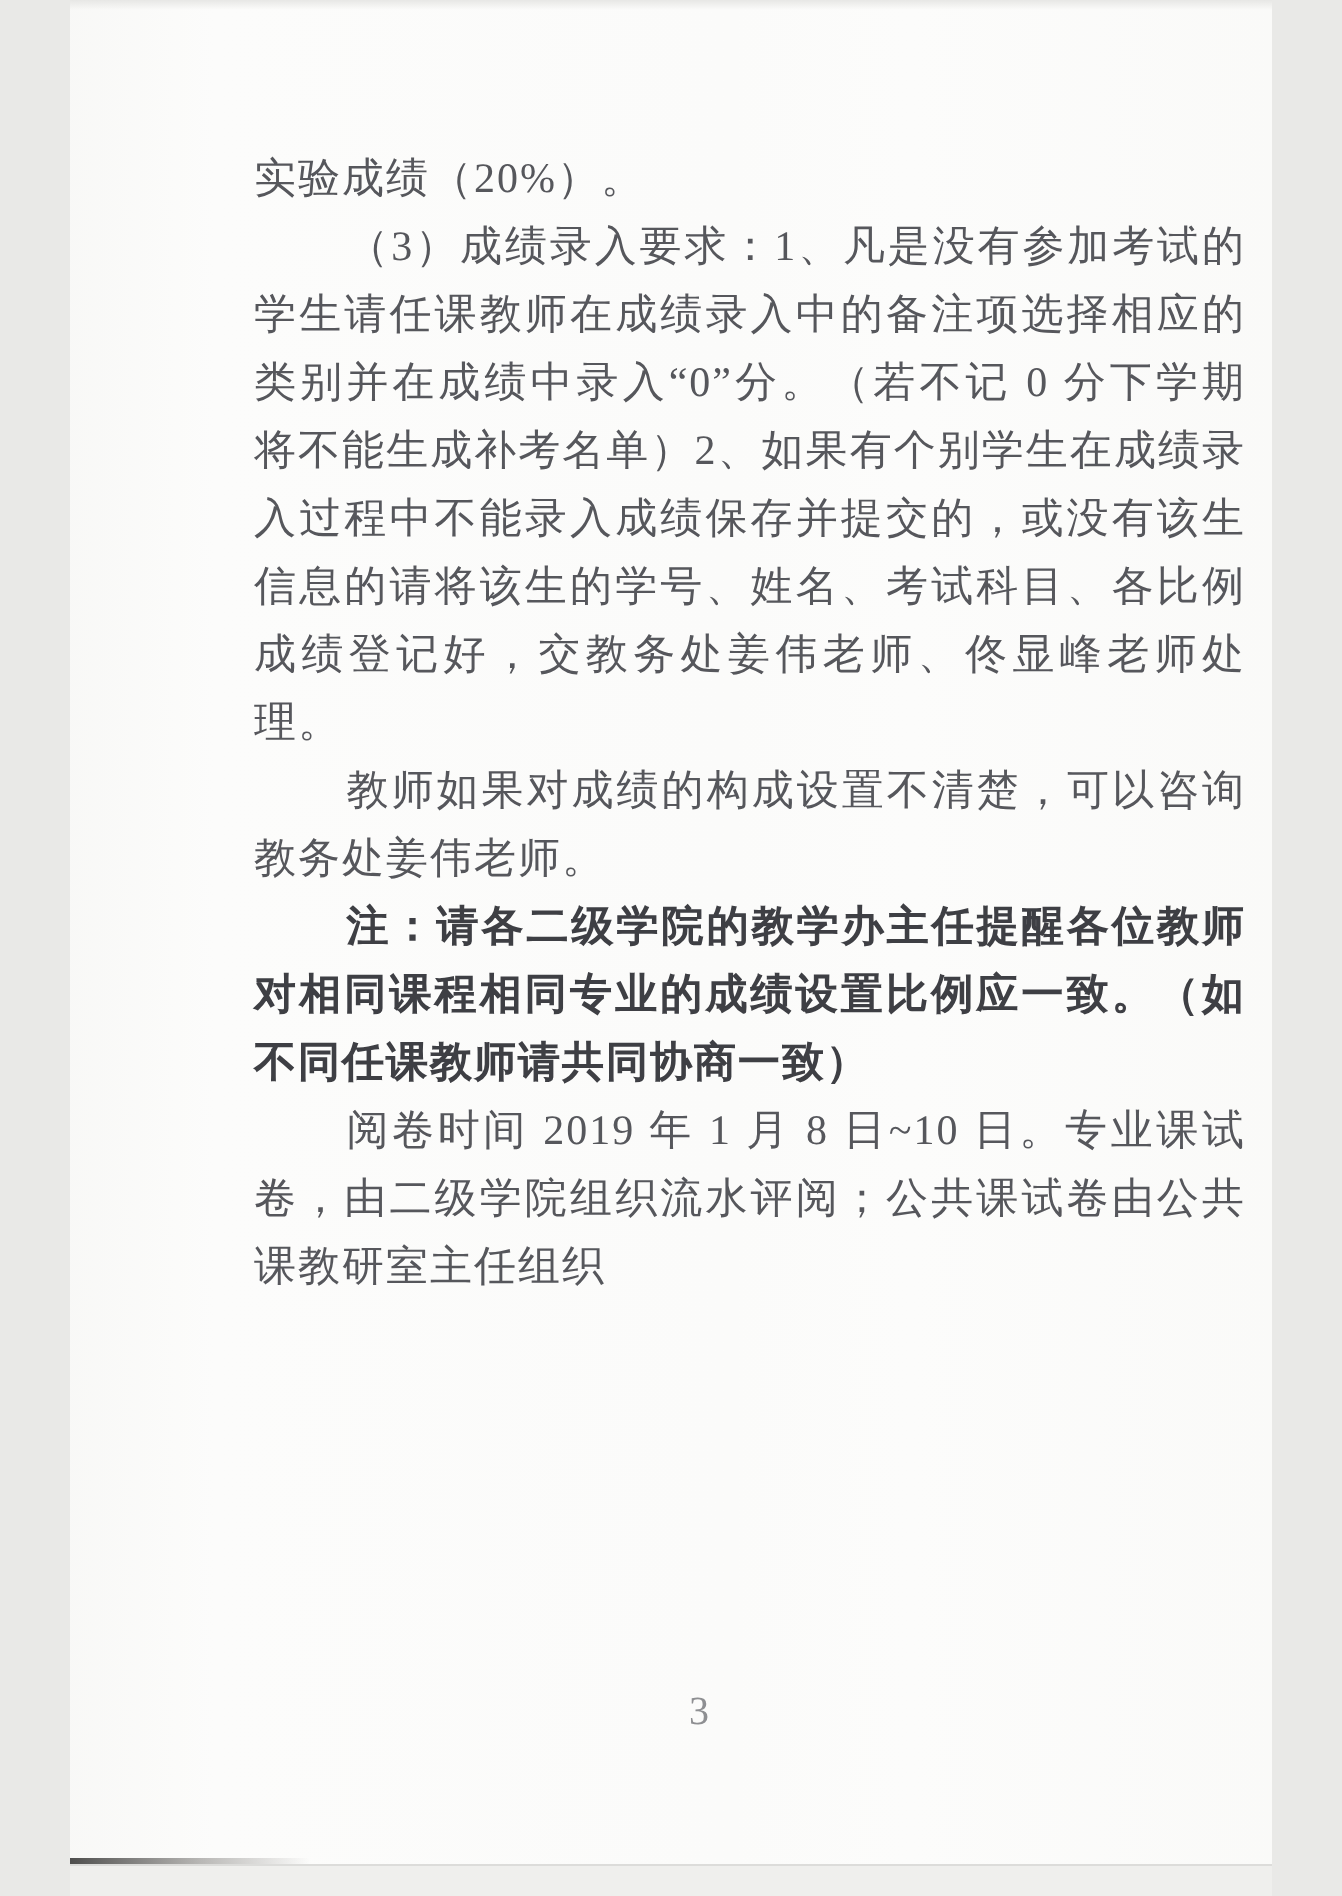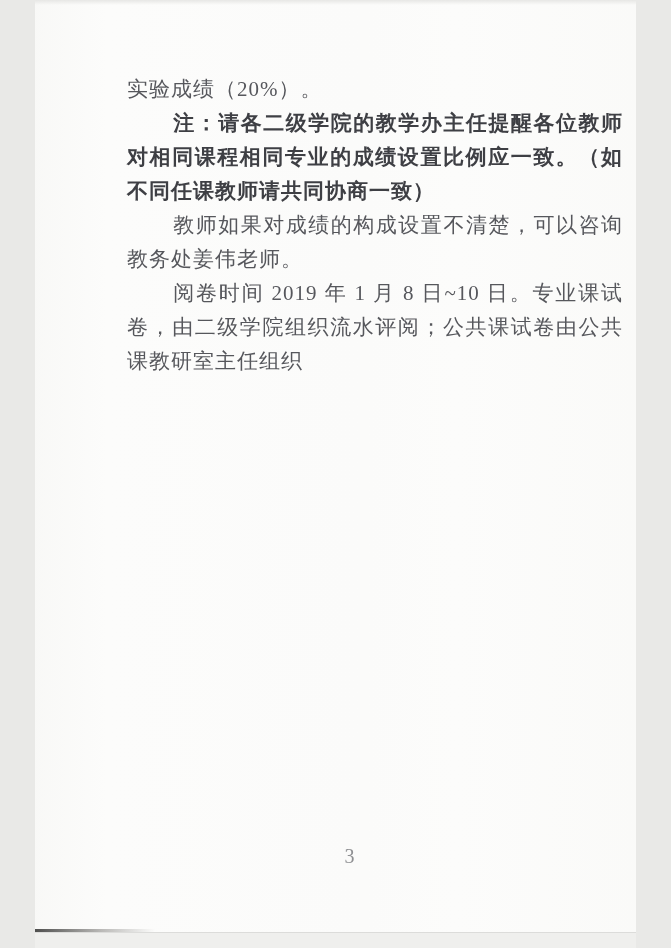--- a/index.html
+++ b/index.html
@@ -81,22 +81,23 @@
 </style>
 </head>
 <body>
 
 <div class="scan-canvas">
 
   <div class="edge-right"></div>
 
   <div class="body-text">
     <p class="para no-indent">实验成绩（20%）。</p>
+    <p class="para">（3）成绩录入要求：1、凡是没有参加考试的学生请任课教师在成绩录入中的备注项选择相应的类别并在成绩中录入“0”分。（若不记 0 分下学期将不能生成补考名单）2、如果有个别学生在成绩录入过程中不能录入成绩保存并提交的，或没有该生信息的请将该生的学号、姓名、考试科目、各比例成绩登记好，交教务处姜伟老师、佟显峰老师处理。</p>
+    <p class="para">教师如果对成绩的构成设置不清楚，可以咨询教务处姜伟老师。</p>
     <p class="para bold">注：请各二级学院的教学办主任提醒各位教师对相同课程相同专业的成绩设置比例应一致。（如不同任课教师请共同协商一致）</p>
-    <p class="para">教师如果对成绩的构成设置不清楚，可以咨询教务处姜伟老师。</p>
     <p class="para">阅卷时间 2019 年 1 月 8 日~10 日。专业课试卷，由二级学院组织流水评阅；公共课试卷由公共课教研室主任组织</p>
   </div>
 
   <div class="page-number">3</div>
 
   <div class="edge-bottom-line"></div>
   <div class="edge-bottom-strip"></div>
 
 </div>
 

